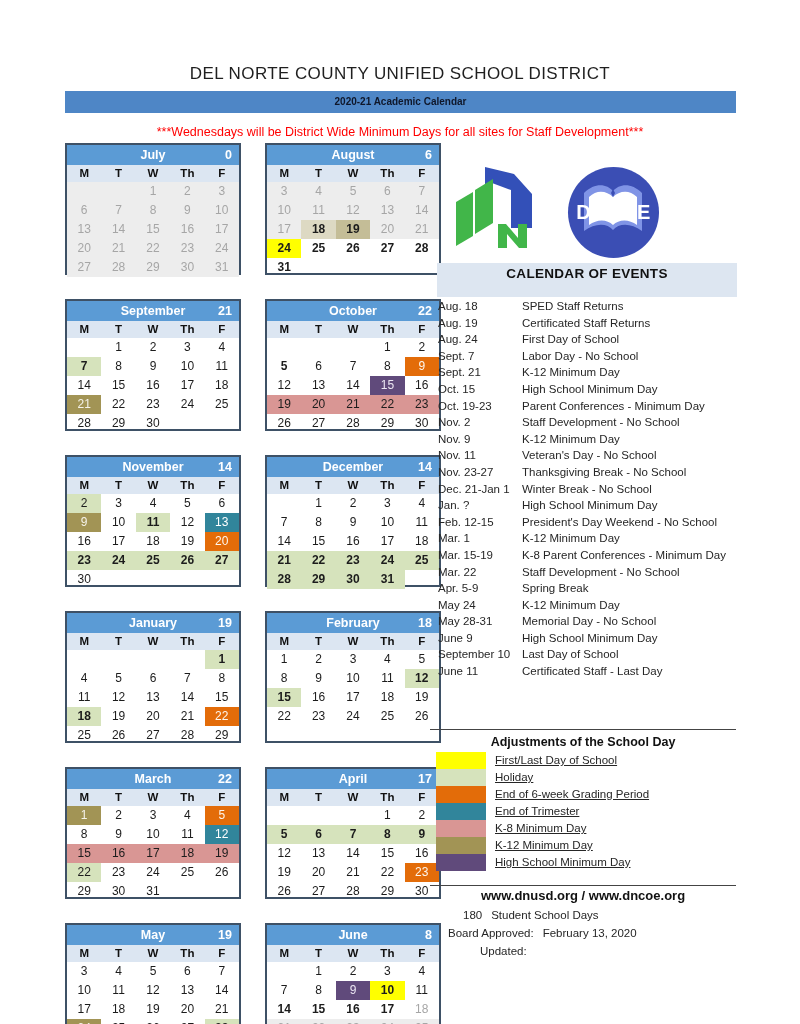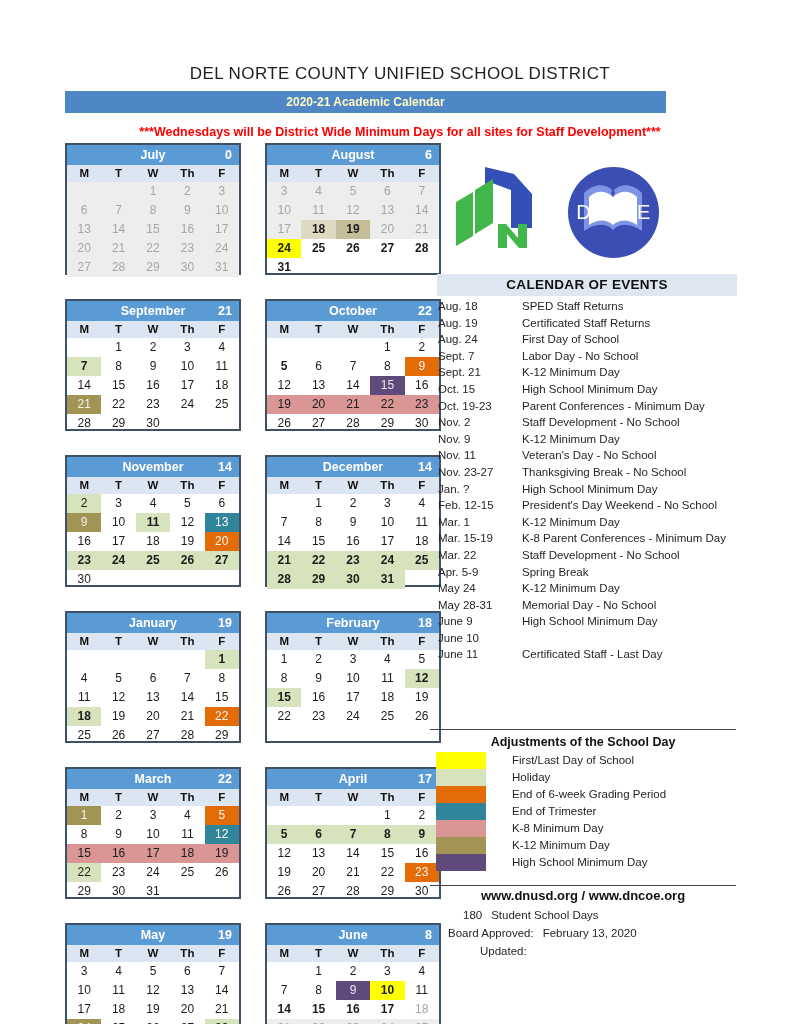--- a/index.html
+++ b/index.html
@@ -4,23 +4,23 @@
 <style>
   html,body{margin:0;padding:0;}
   body{
     width:800px;height:1024px;position:relative;background:#ffffff;
     font-family:"Liberation Sans", sans-serif;color:#1c1c1c;overflow:hidden;
   }
   .abs{position:absolute;}
 
   
   .district-title{top:64px;left:0;width:800px;text-align:center;font-size:17px;letter-spacing:.4px;color:#1f1f1f;}
-  .banner{top:91px;left:65px;width:601px;height:22px;background:#4e86c6;color:#fef9c3;
-          font-weight:bold;font-size:12px;line-height:22px;text-align:center;}
-  .notice{top:125px;left:0;width:800px;text-align:center;color:#ff0000;font-weight:bold;font-size:12.5px;}
+  .banner{top:91px;left:65px;width:671px;height:22px;background:#4e86c6;color:#0f172a;
+          font-weight:bold;font-size:10px;line-height:22px;text-align:center;}
+  .notice{top:125px;left:0;width:800px;text-align:center;color:#ff0000;font-weight:normal;font-size:12.5px;}
 
   
   .months-grid{top:143px;left:65px;display:grid;grid-template-columns:176px 176px;
                column-gap:11px;row-gap:3px;grid-auto-rows:132px;gap:24px;}
   .month{border:2px solid #3e5166;background:#fff;box-sizing:border-box;display:flex;flex-direction:column;}
   .mhead{height:20px;background:#5b9bd5;color:#fff;font-weight:bold;font-size:12.5px;
          display:flex;align-items:center;justify-content:center;position:relative;flex:0 0 20px;}
   .mcount{position:absolute;right:7px;}
   .wrow{height:17px;flex:0 0 17px;background:#dce6f2;display:grid;grid-template-columns:repeat(5,1fr);
         font-weight:bold;font-size:11.5px;line-height:17px;text-align:center;color:#111;}
@@ -38,36 +38,36 @@
   .pink{background:#d99694;}
   .tan1{background:#ddd9c3;}
   .tan2{background:#c4bd97;}
   .ghost{background:#ededed;color:#e2e2e2;}
 
   
   .dnusd-logo{top:166px;left:452px;width:94px;height:86px;}
   .dncoe-logo{top:167px;left:568px;width:91px;height:91px;border-radius:50%;background:#3b4eb4;}
   .dncoe-book{position:absolute;top:12px;left:13px;}
   .dncoe-text{position:absolute;top:34px;left:0;width:100%;text-align:center;color:#fff;
-              font-weight:normal;font-size:20px;letter-spacing:.5px;}
-  .events-bar{top:274px;left:437px;width:300px;height:22px;background:#dde6f1;
+              font-weight:bold;font-size:20px;letter-spacing:.5px;}
+  .events-bar{top:263px;left:437px;width:300px;height:34px;background:#dde6f1;
               font-weight:bold;font-size:13.5px;line-height:22px;text-align:center;letter-spacing:.3px;color:#111;}
   .events-list{top:298px;left:438px;width:300px;}
   .erow{display:flex;line-height:16.6px;font-size:11.5px;color:#262626;align-items:center;}
   .edate{width:84px;flex:0 0 84px;}
   .edesc{flex:1;}
 
   .legend-hr{left:430px;width:306px;border-top:1px solid #444;height:0;}
   .hr1{top:729px;}
   .hr2{top:885px;}
   .legend-title{top:735px;left:430px;width:306px;text-align:center;font-weight:bold;font-size:12.5px;color:#111;}
   .legend-items{top:752px;left:436px;}
   .lrow{display:flex;height:17px;}
   .lswatch{width:50px;flex:0 0 50px;}
-  .llabel{padding-left:26px;font-size:11.5px;line-height:17px;color:#262626;}
+  .llabel{padding-left:9px;font-size:11.5px;line-height:17px;color:#262626;text-decoration:underline;}
 
   .websites{top:888px;left:430px;width:306px;text-align:center;font-weight:bold;font-size:13px;color:#111;}
   .footer-rows{top:906px;left:430px;width:306px;font-size:11.5px;line-height:18px;color:#262626;}
   .frow1{padding-left:33px;}
   .frow2{padding-left:18px;}
   .frow3{padding-left:50px;}
   .fgap{display:inline-block;width:9px;}
 </style>
 </head>
 <body>
@@ -712,20 +712,24 @@
     </div>
     <div class="erow">
       <span class="edate">Nov. 11</span>
       <span class="edesc">Veteran's Day - No School</span>
     </div>
     <div class="erow">
       <span class="edate">Nov. 23-27</span>
       <span class="edesc">Thanksgiving Break - No School</span>
     </div>
     <div class="erow">
+      <span class="edate">Dec. 21-Jan 1</span>
+      <span class="edesc">Winter Break - No School</span>
+    </div>
+    <div class="erow">
       <span class="edate">Jan. ?</span>
       <span class="edesc">High School Minimum Day</span>
     </div>
     <div class="erow">
       <span class="edate">Feb. 12-15</span>
       <span class="edesc">President's Day Weekend - No School</span>
     </div>
     <div class="erow">
       <span class="edate">Mar. 1</span>
       <span class="edesc">K-12 Minimum Day</span>
@@ -748,21 +752,22 @@
     </div>
     <div class="erow">
       <span class="edate">May 28-31</span>
       <span class="edesc">Memorial Day - No School</span>
     </div>
     <div class="erow">
       <span class="edate">June 9</span>
       <span class="edesc">High School Minimum Day</span>
     </div>
     <div class="erow">
-      <span class="edate">June 10</span>
+      <span class="edate">September 10</span>
+      <span class="edesc">Last Day of School</span>
     </div>
     <div class="erow">
       <span class="edate">June 11</span>
       <span class="edesc">Certificated Staff - Last Day</span>
     </div>
   </div>
 
 <div class="abs legend-hr hr1"></div>
 <div class="abs legend-title">Adjustments of the School Day</div>
 <div class="abs legend-items">

